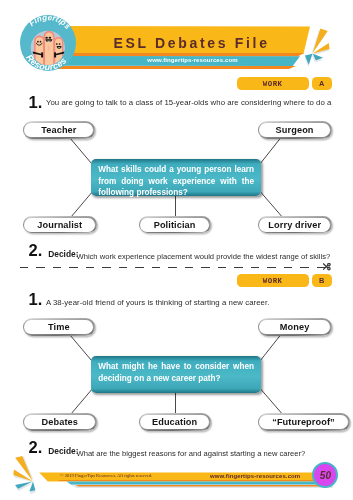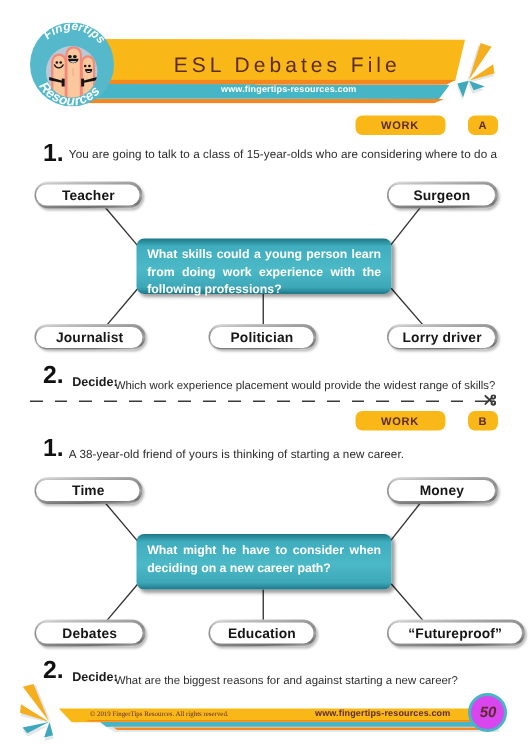--- a/index.html
+++ b/index.html
@@ -12,33 +12,33 @@
   .band-yellow{left:48px;top:26px;width:262px;height:28px;background:#F9B718;
       clip-path:polygon(0 0, 100% 1.6%, 97.5% 100%, 0 97.5%);}
   .band-orange1{left:52px;top:53px;width:252px;height:3.5px;background:#F4881F;
       clip-path:polygon(0 0,100% 2%,97.5% 100%,0 98%);}
   .band-teal{left:56px;top:56px;width:244px;height:10px;background:#46B5C6;
       clip-path:polygon(0 0,100% 2%,97% 100%,0 98%);}
   .band-orange2{left:58px;top:66px;width:238px;height:3px;background:#F4881F;
       clip-path:polygon(0 0,100% 2%,97% 100%,0 98%);}
 
   .hdr-title{position:absolute;left:91px;top:34.9px;width:201px;text-align:center;
-      color:#5C2B2B;font-weight:normal;font-size:14px;letter-spacing:2.68px;}
+      color:#5C2B2B;font-weight:bold;font-size:14px;letter-spacing:2.68px;}
   .hdr-url{position:absolute;left:85px;top:56.5px;width:215px;text-align:center;
       color:#fff;font-weight:bold;font-size:6px;letter-spacing:.1px;}
 
   
   .logo{position:absolute;left:20px;top:15px;width:56px;height:56px;}
 
   
   .burst-tr{position:absolute;left:296px;top:22px;width:46px;height:50px;}
   .pill{position:absolute;height:12.8px;background:#F9B718;border-radius:4.6px;
       color:#5C2B2B;font-weight:bold;font-size:7.4px;letter-spacing:.5px;
       display:flex;align-items:center;justify-content:center;}
-  .pill-work{left:236.7px;width:60px;}
+  .pill-work{left:236.7px;width:72px;font-family:Liberation Mono, monospace;}
   .pill-letter{left:312px;width:20px;}
 
   
   .sec{position:absolute;left:0;width:353px;}
   .qnum{position:absolute;font-weight:bold;font-size:16.5px;color:#111;}
   .qtext{position:absolute;font-size:7.8px;color:#2b2b2b;line-height:10.4px;letter-spacing:.05px;white-space:nowrap;}
 
   .node{position:absolute;height:17.4px;border-radius:9px;
       background:linear-gradient(176deg,#ededed 0%,#c6c6c6 10%,#9a9a9a 26%,#8a8a8a 45%,#a2a2a2 62%,#6f6f6f 86%,#c9c9c9 100%);
       box-shadow:1.2px 1.4px 1.6px rgba(0,0,0,.26);

